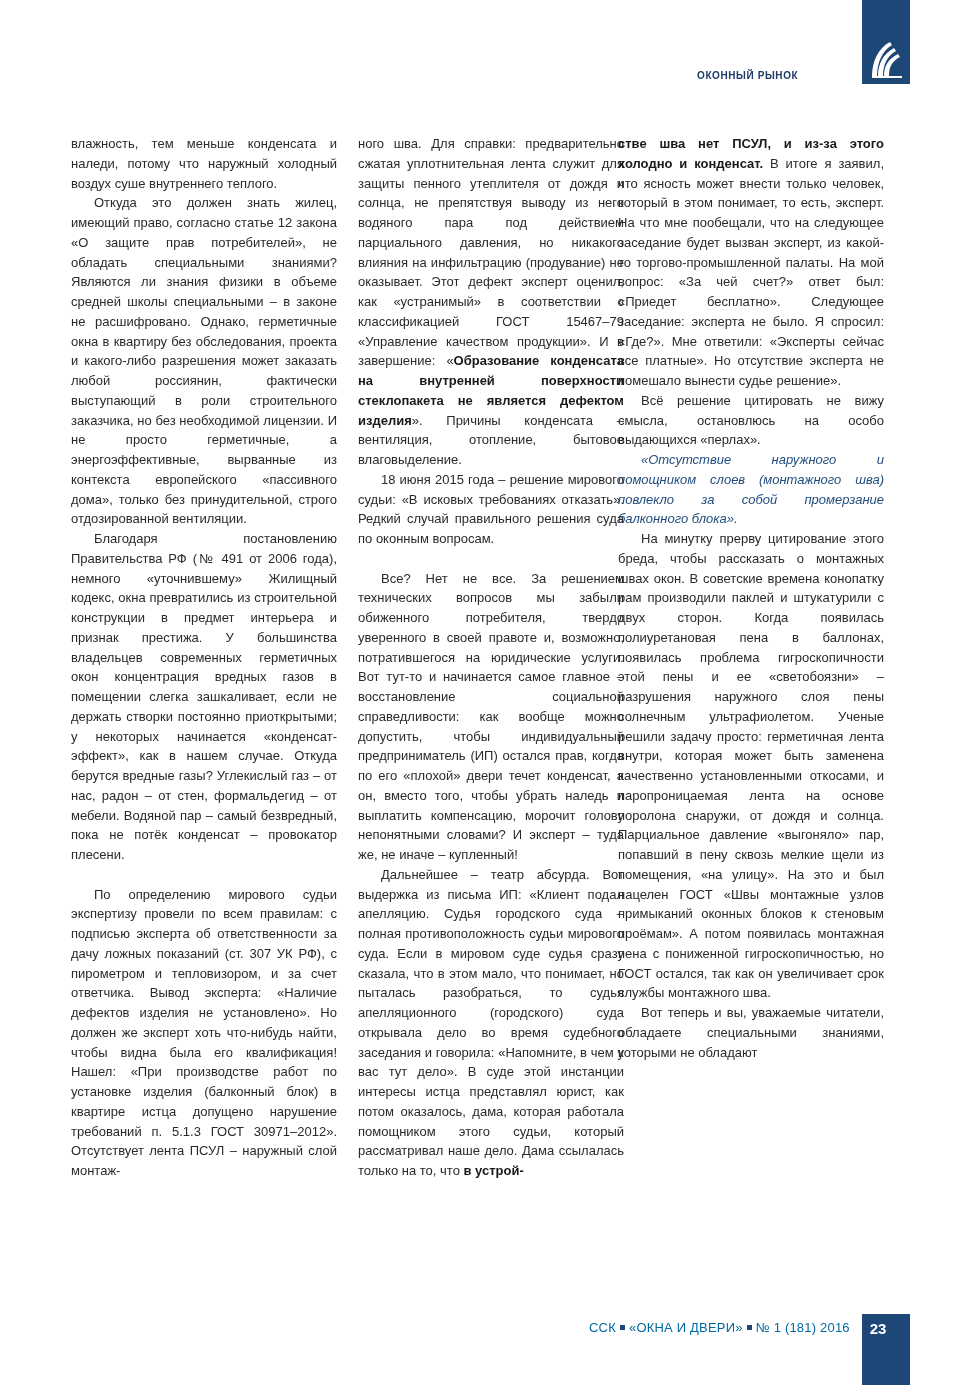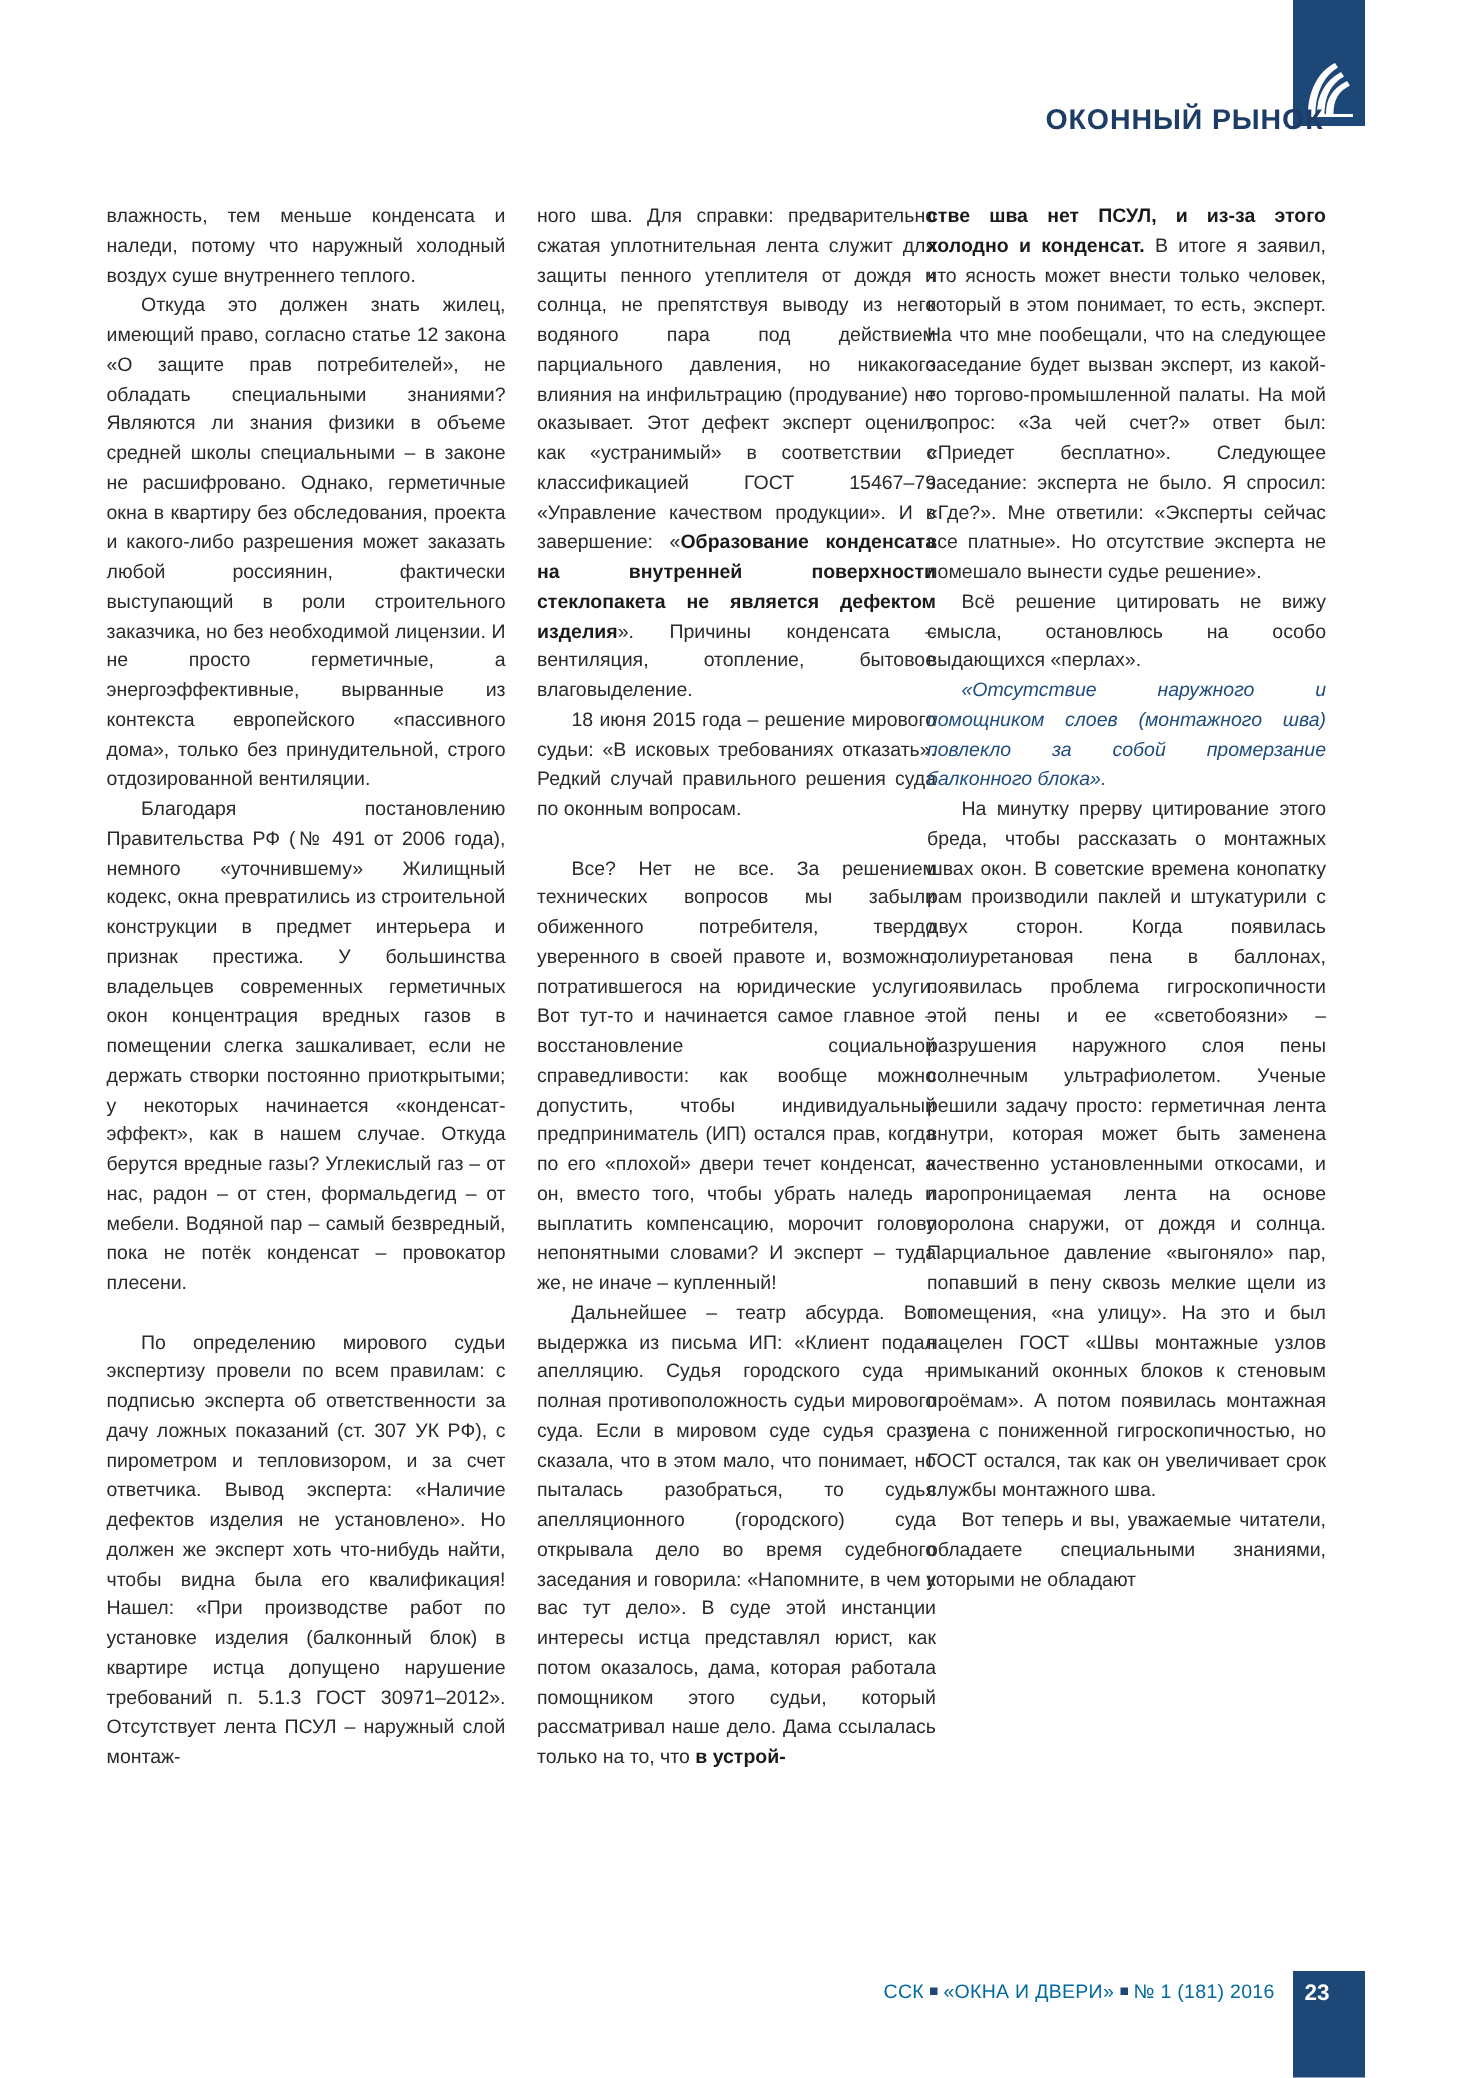--- a/index.html
+++ b/index.html
@@ -1,20 +1,20 @@
 <!DOCTYPE html>
 <html><head>
 <meta charset="utf-8">
 <style>
   html, body { margin: 0; padding: 0; background: #ffffff; }
   body { width: 980px; height: 1385px; position: relative; overflow: hidden;
          font-family: "Liberation Sans", sans-serif; color: #2a2a2a; }
   .header-block { position: absolute; left: 862px; top: 0; width: 48px; height: 84px; background: #1d4777; }
   .header-block svg { position: absolute; left: 6px; top: 36px; }
-  .section-title { position: absolute; left: 697px; top: 70px; font-size: 19px; font-weight: bold;
+  .section-title { position: absolute; left: 697px; top: 70px; font-size: 10px; font-weight: bold;
                    color: #1d3c66; letter-spacing: 0.6px; }
   .col { position: absolute; top: 134px; width: 266px; font-size: 13px; line-height: 19.75px;
          text-align: justify; }
   .col1 { left: 71px; }
   .col2 { left: 358px; }
   .col3 { left: 618px; }
   .col p { margin: 0; text-indent: 0; }
   .col p.ind { text-indent: 23px; }
   .col p.gap { margin-top: 19.75px; }
   .b { font-weight: bold; color: #1a1a1a; }

